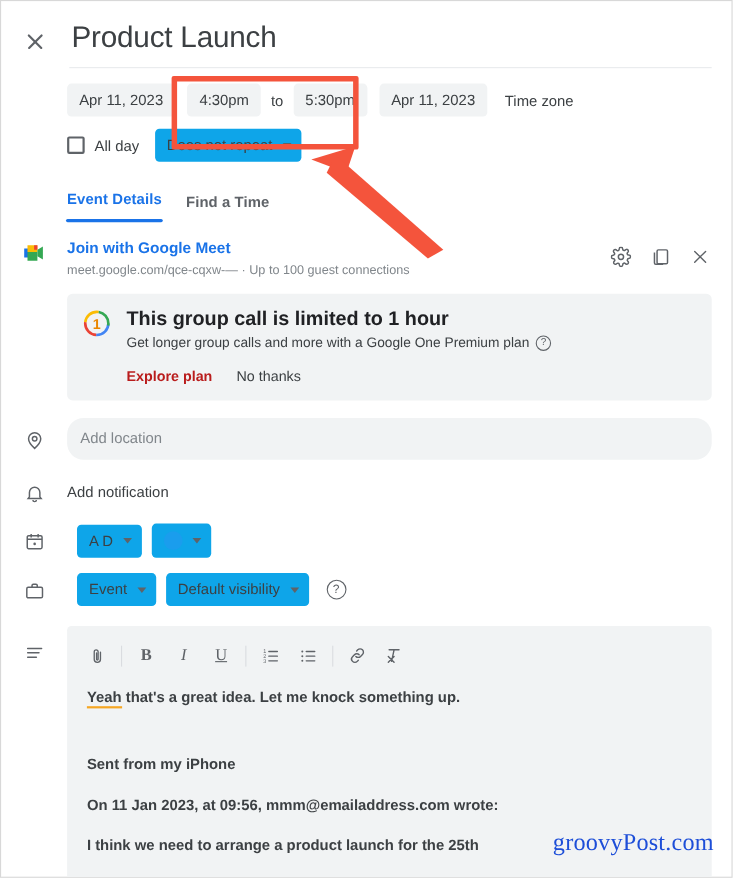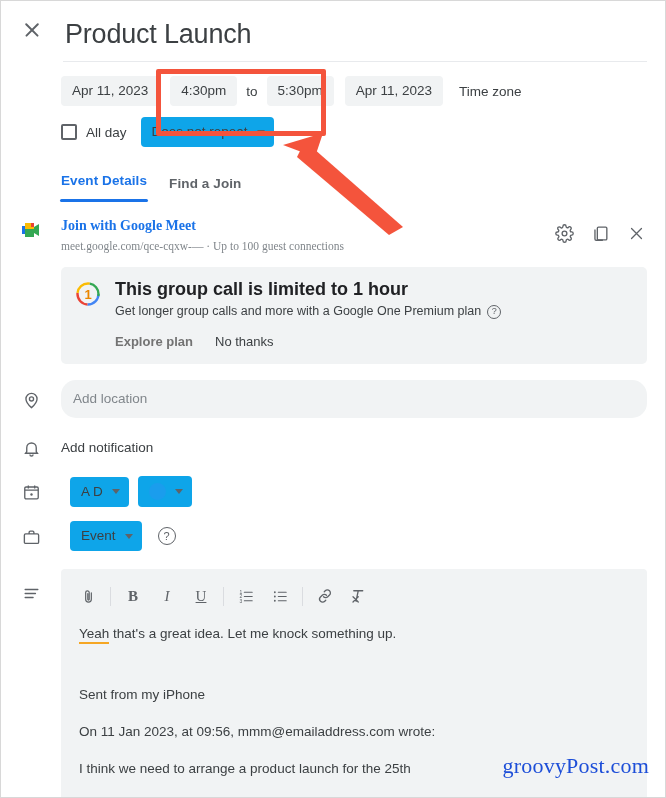--- a/index.html
+++ b/index.html
@@ -13,21 +13,21 @@
     position: relative;
   }
   .page {
     position: absolute; inset: 0;
     border: 1px solid #d8d8d8;
     background: #fff;
     overflow: hidden;
   }
 
   
-  .header { display: flex; align-items: flex-start; padding: 16px 0 0 18px; }
+  .header { display: flex; align-items: flex-end; padding: 16px 0 0 18px; }
   .close-x {
     width: 26px; height: 26px; position: relative;
     cursor: pointer; flex: 0 0 auto;
   }
   .close-x::before, .close-x::after {
     content: ""; position: absolute; left: 4px; top: 12px;
     width: 18px; height: 1.6px; background: #5f6368; border-radius: 1px;
   }
   .close-x::before { transform: rotate(45deg); }
   .close-x::after  { transform: rotate(-45deg); }
@@ -94,21 +94,21 @@
     height: 1px; background: #e8eaed; z-index: -1;
   }
 
   
   .meet-row { display: flex; align-items: flex-start; padding: 14px 18px 0 18px; }
   .row-icon {
     width: 24px; height: 24px; flex: 0 0 24px;
     display: flex; align-items: center; justify-content: center;
     margin-right: 18px; margin-top: 2px;
   }
-  .meet-main { flex: 1 1 auto; min-width: 0; font-family: Liberation Serif, serif; }
+  .meet-main { flex: 1 1 auto; min-width: 0; }
   .meet-link {
     color: #1a73e8; font-size: 14px; font-weight: 700;
     cursor: pointer; line-height: 19px;
   }
   .meet-sub { font-size: 11.5px; color: #80868b; margin-top: 4px; line-height: 15px; }
   .meet-actions { display: flex; align-items: center; gap: 14px; padding-top: 6px; }
   .icon-btn { width: 22px; height: 22px; cursor: pointer; display:flex; align-items:center; justify-content:center; }
 
   
   .promo {
@@ -116,21 +116,21 @@
     margin: 13px 18px 0 60px; padding: 13px 16px 15px 14px;
     display: flex; align-items: flex-start;
   }
   .promo-icon { width: 26px; flex: 0 0 26px; margin-right: 14px; margin-top: 1px; }
   .promo-title { font-size: 18px; font-weight: 700; color: #202124; line-height: 18px; }
   .promo-desc {
     font-size: 12.5px; color: #3c4043; margin-top: 5px;
     line-height: 17px; display: flex; align-items: center; gap: 6px;
   }
   .promo-links { margin-top: 14px; display: flex; align-items: center; gap: 22px; }
-  .promo-link-blue { color: #737373; font-size: 13px; font-weight: 700; cursor: pointer; }
+  .promo-link-blue { color: #b91c1c; font-size: 13px; font-weight: 700; cursor: pointer; }
   .promo-link-grey { color: #3c4043; font-size: 13px; cursor: pointer; }
 
   
   .field-row { display: flex; align-items: center; padding: 0 18px 0 18px; }
   .field-row.loc { margin-top: 16px; }
   .loc-input {
     flex: 1 1 auto; background: #f1f3f4; border-radius: 15px;
     padding: 10px 12px; font-size: 13.5px; color: #80868b;
     cursor: text; line-height: 18px;
   }
@@ -155,21 +155,21 @@
   .toolbar {
     display: flex; align-items: center; gap: 0px;
     padding: 3px 8px 3px 10px;
   }
   .tb-btn {
     width: 34px; height: 30px; display: flex; align-items: center;
     justify-content: center; cursor: pointer; color: #5f6368;
     font-size: 15px;
   }
   .tb-sep { width: 1px; height: 19px; background: #dadce0; margin: 0 5px; }
-  .editor-body { padding: 10px 18px 0 18px; }
+  .editor-body { padding: 10px 18px 0 18px; font-weight: bold; }
   .editor-body p { margin: 0 0 18px 0; font-size: 13.5px; color: #3c4043; line-height: 19px; }
   .editor-body p.spaced { margin-bottom: 42px; }
   .spell { border-bottom: 2px solid #f5a623; padding-bottom: 1px; }
 
   
   .watermark {
     position: absolute; right: 16px; bottom: 18px;
     font-family: "Liberation Serif", serif; font-size: 22px;
     color: #1d4ed8; letter-spacing: 0.2px; user-select: none;
   }
@@ -210,21 +210,21 @@
     <div class="allday-label">All day</div>
     <div class="dropdown">
       <span>Does not repeat</span>
       <span class="caret"></span>
     </div>
   </div>
 
   <div class="tabs">
     <div class="tabs-rule"></div>
     <div class="tab active">Event Details</div>
-    <div class="tab">Find a Join</div>
+    <div class="tab">Find a Time</div>
   </div>
 
   <div class="meet-row">
     <div class="row-icon">
       <svg width="22" height="18" viewBox="0 0 22 18">
         <path d="M2 5h8v8H2z" fill="#1a73e8"></path>
         <path d="M5 2h9v6H5z" fill="#fbbc04"></path>
         <path d="M5 8h9v8H5z" fill="#34a853"></path>
         <path d="M14 6l5-3v12l-5-3z" fill="#34a853"></path>
         <path d="M14 2h-3v4h3z" fill="#ea4335"></path>
@@ -321,20 +321,24 @@
 
   <div class="field-row busy">
     <div class="row-icon">
       <svg width="19" height="19" viewBox="0 0 24 24" fill="none" stroke="#5f6368" stroke-width="1.7">
         <rect x="3" y="7.5" width="18" height="12" rx="1.6"></rect>
         <path d="M9 7.5V5.5A1.5 1.5 0 0110.5 4h3A1.5 1.5 0 0115 5.5v2"></path>
       </svg>
     </div>
     <div class="dropdown">
       <span>Event</span>
+      <span class="caret"></span>
+    </div>
+    <div class="dropdown">
+      <span>Default visibility</span>
       <span class="caret"></span>
     </div>
     <div class="qmark">?</div>
   </div>
 
   <div class="desc-row">
     <div class="row-icon desc-icon">
       <svg width="19" height="19" viewBox="0 0 24 24" stroke="#5f6368" stroke-width="1.7" stroke-linecap="round">
         <path d="M4 7h16M4 12h13M4 17h10"></path>
       </svg>

